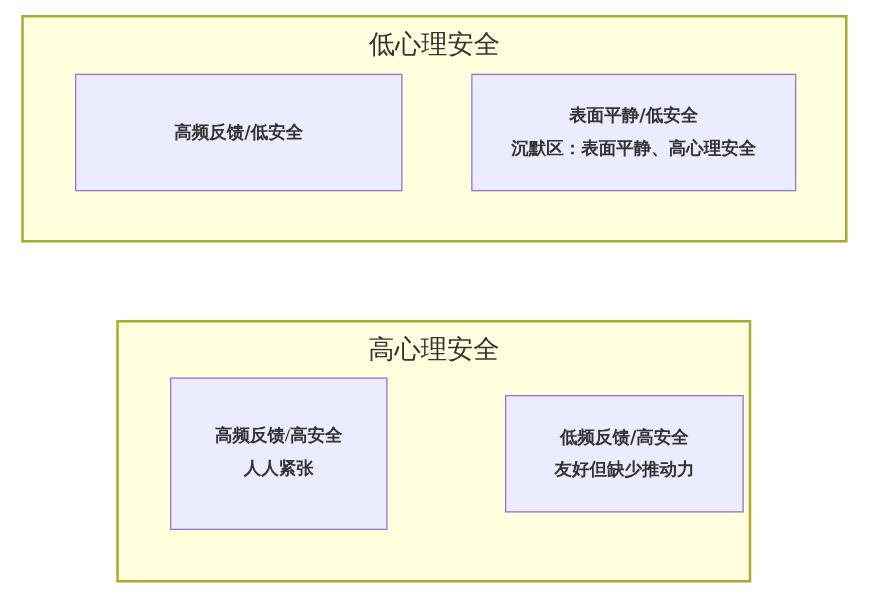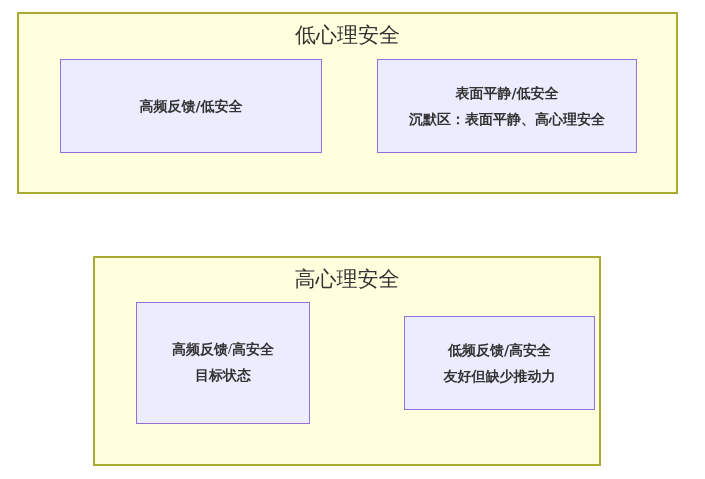--- a/index.html
+++ b/index.html
@@ -75,21 +75,21 @@
       <div class="node-line">表面平静/低安全</div>
       <div class="node-line">沉默区：表面平静、高心理安全</div>
     </div>
   </section>
 
   <section class="cluster cluster-high">
     <div class="cluster-title">高心理安全</div>
 
     <div class="node node-healthy">
       <div class="node-line">高频反馈/高安全</div>
-      <div class="node-line">目标状态</div>
+      <div class="node-line">人人紧张</div>
     </div>
 
     <div class="node node-friendly">
       <div class="node-line">低频反馈/高安全</div>
       <div class="node-line">友好但缺少推动力</div>
     </div>
   </section>
 
 </div>
 

